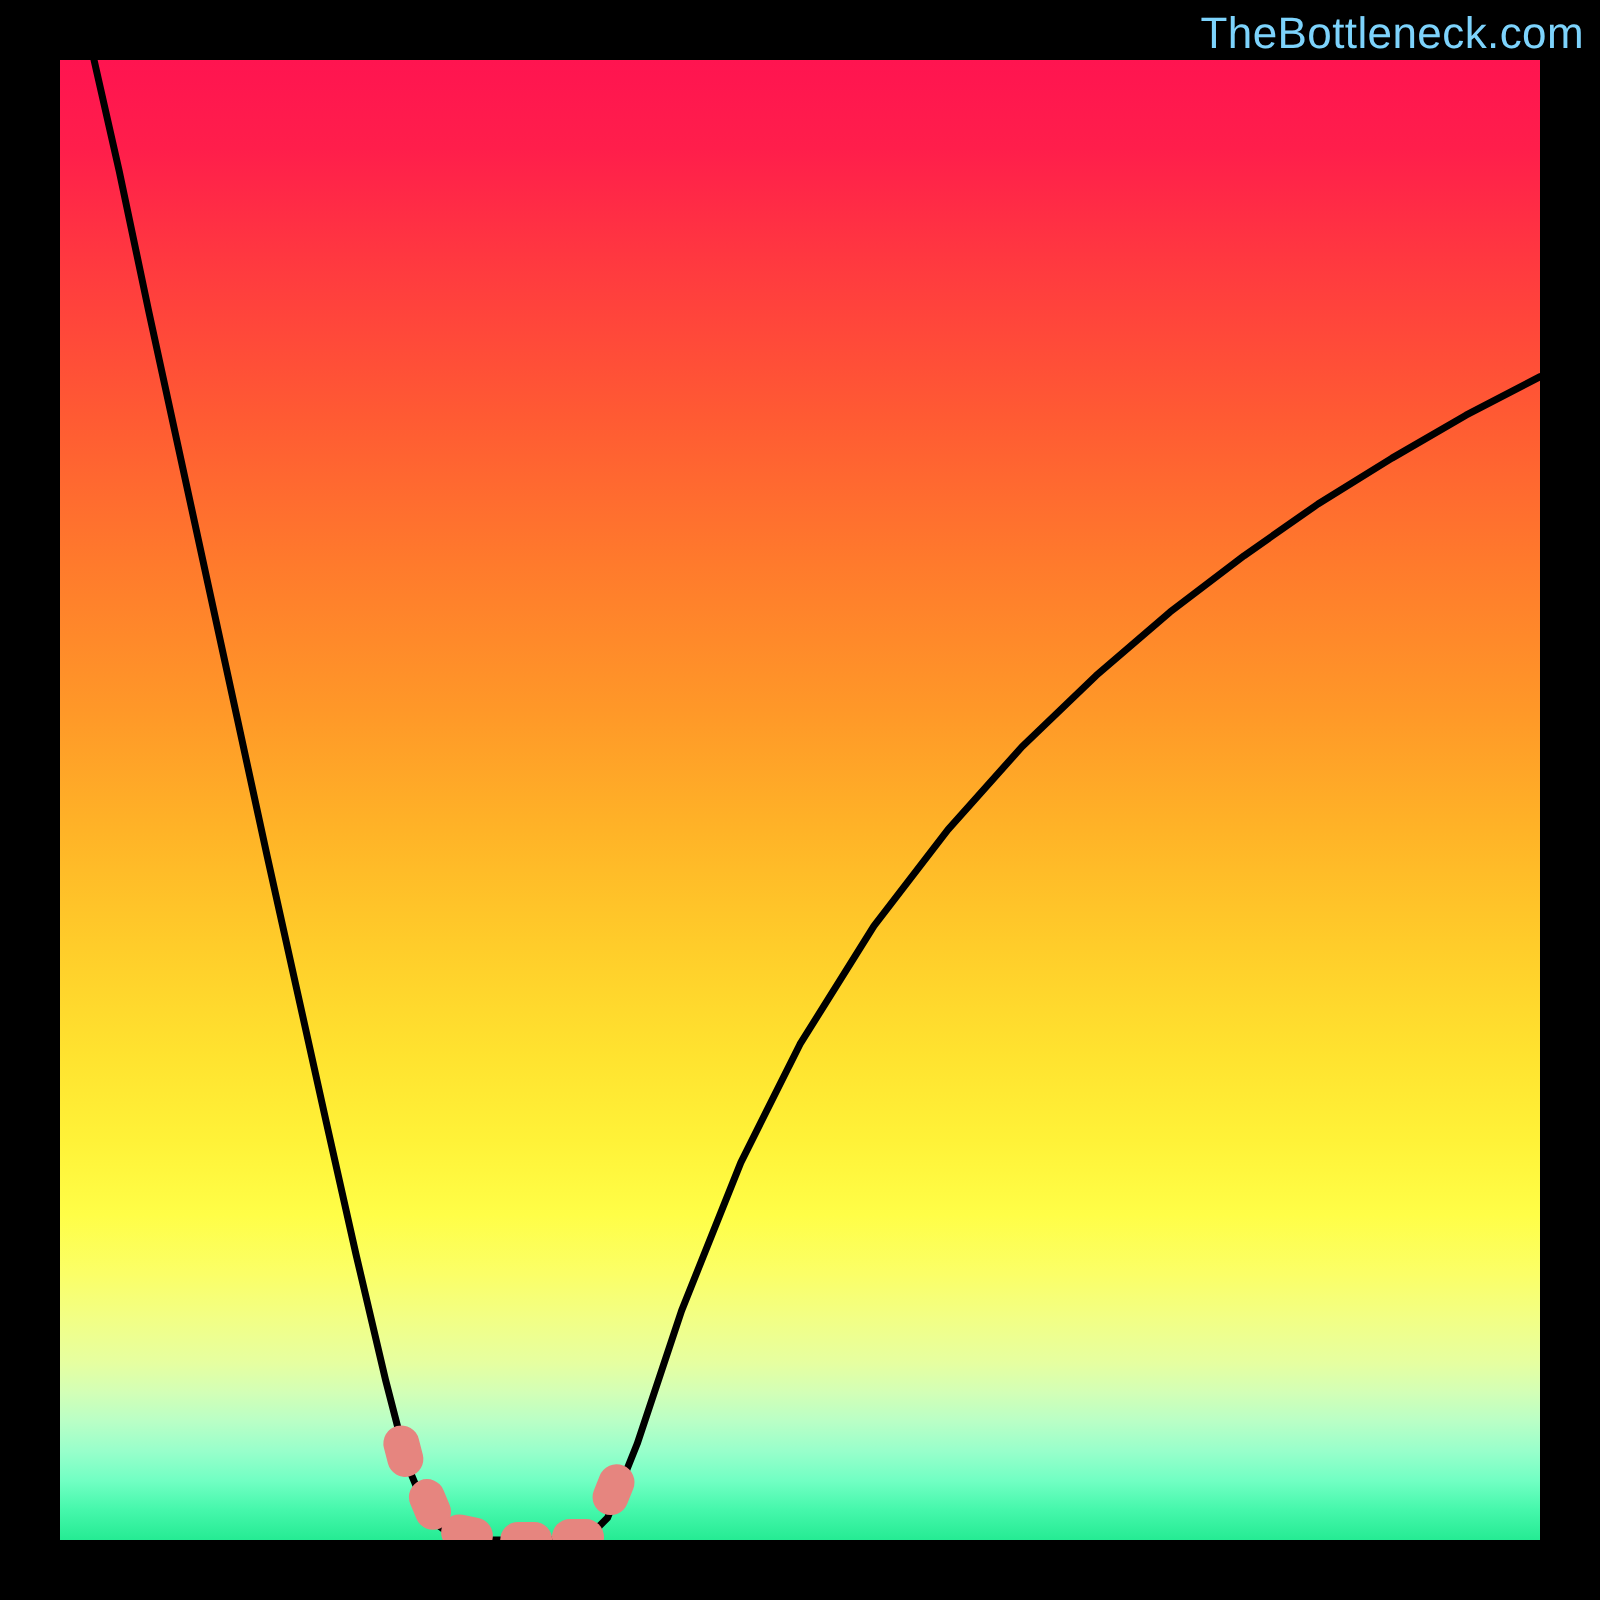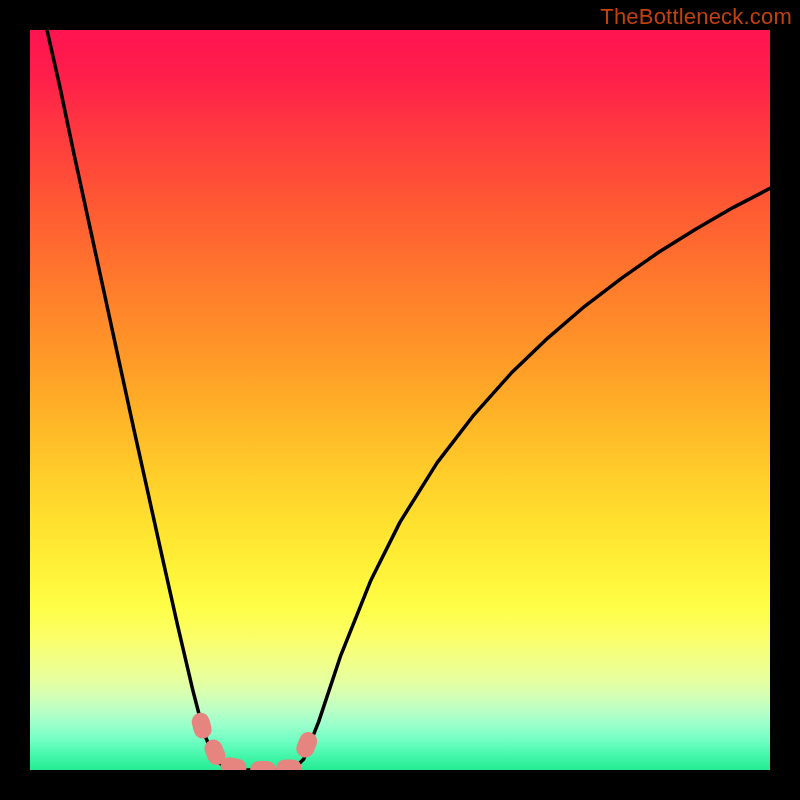--- a/index.html
+++ b/index.html
@@ -75,21 +75,21 @@
   .bead {
     fill: #e6857f;
     stroke: none;
   }
   .watermark {
     position: absolute;
     top: 4px;
     right: 8px;
     font-size: 22px;
     font-weight: 500;
-    color: #c2410c;
+    color: #7dd3fc;
     letter-spacing: 0.2px;
   }
 </style>
 </head>
 <body>
 
 <div class="frame">
   <div class="watermark">TheBottleneck.com</div>
 
   <div class="plot-area">

